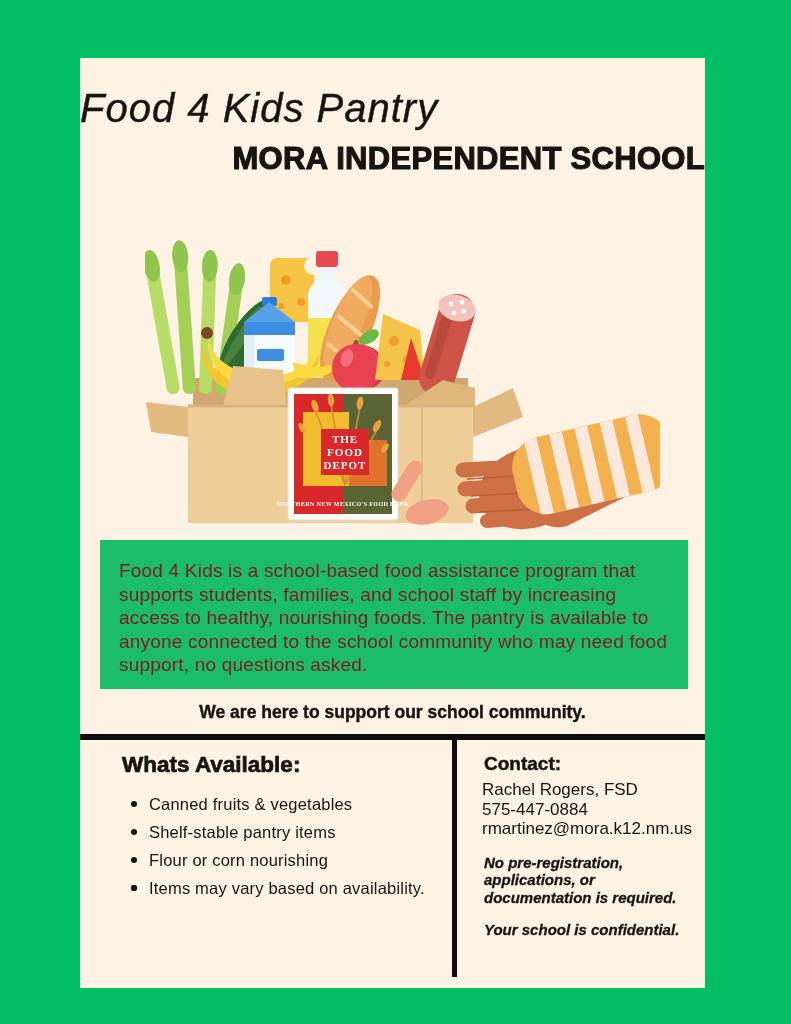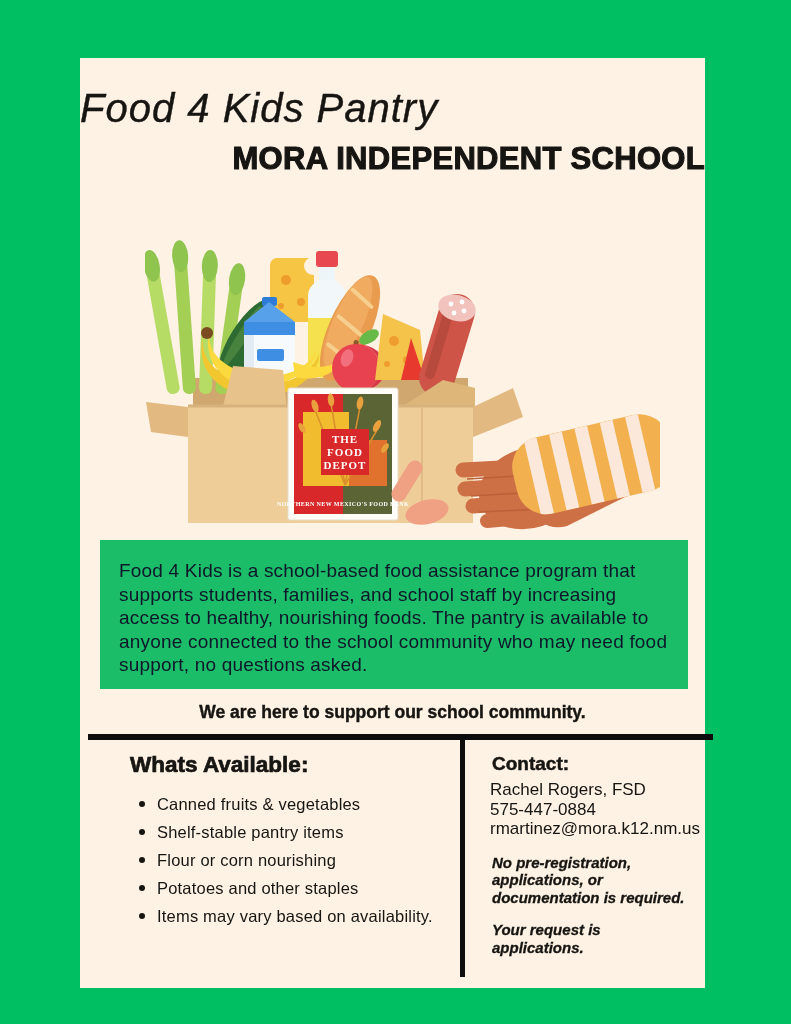--- a/index.html
+++ b/index.html
@@ -21,28 +21,28 @@
     position:absolute; top:82px; left:0; width:100%; text-align:right;
     font-weight:bold; font-size:31px; line-height:37px; letter-spacing:0.3px;
     -webkit-text-stroke:1.1px #171512;
   }
   .illo { position:absolute; left:65px; top:182px; width:515px; height:300px; }
   .banner {
     position:absolute; left:20px; top:482px; width:588px; min-height:149px;
     background:#1cbd68; box-sizing:border-box; padding:19px 16px 0 19px;
   }
   .banner p {
-    margin:0; color:#0f172a; font-size:19px; line-height:23.5px; letter-spacing:0.2px;
+    margin:0; color:#7f1d1d; font-size:19px; line-height:23.5px; letter-spacing:0.2px;
   }
   .tagline {
     position:absolute; top:644px; left:0; width:100%; text-align:center;
     font-weight:bold; font-size:17.5px; -webkit-text-stroke:0.4px #171512;
   }
   .bottom {
-    position:absolute; left:8px; top:676px; width:625px; height:254px;
+    position:absolute; left:0; top:676px; width:625px; height:254px;
     border-top:6px solid #0d0d0d; box-sizing:border-box;
   }
   .vdivider {
     position:absolute; left:372px; top:0; width:5px; height:237px; background:#0d0d0d;
   }
   .col-left { position:absolute; left:42px; top:12px; width:322px; }
   .col-left h2 {
     margin:0 0 12px 0; font-size:22.5px; -webkit-text-stroke:0.7px #171512;
   }
   .col-left ul { list-style:none; margin:0; padding:0; }
@@ -254,29 +254,29 @@
 
     <div class="bottom">
       <div class="vdivider"></div>
 
       <div class="col-left">
         <h2>Whats Available:</h2>
         <ul>
           <li><span class="dot"></span><span>Canned fruits &amp; vegetables</span></li>
           <li><span class="dot"></span><span>Shelf-stable pantry items</span></li>
           <li><span class="dot"></span><span>Flour or corn nourishing</span></li>
-          <li><span class="dot"></span><span>Potatoes and other staples</span></li>
+          <li><span class="dot"></span></li>
           <li><span class="dot"></span><span>Items may vary based on availability.</span></li>
         </ul>
       </div>
 
       <div class="col-right">
         <div class="contact-label">Contact:</div>
         <div class="contact-line">Rachel Rogers, FSD</div>
         <div class="contact-line">575-447-0884</div>
         <div class="contact-line">rmartinez@mora.k12.nm.us</div>
         <p class="note">No pre-registration, applications, or documentation is required.</p>
-        <p class="note">Your request is applications.</p>
+        <p class="note">Your school is confidential.</p>
       </div>
     </div>
 
   </div>
 </div>
 
 </body></html>

